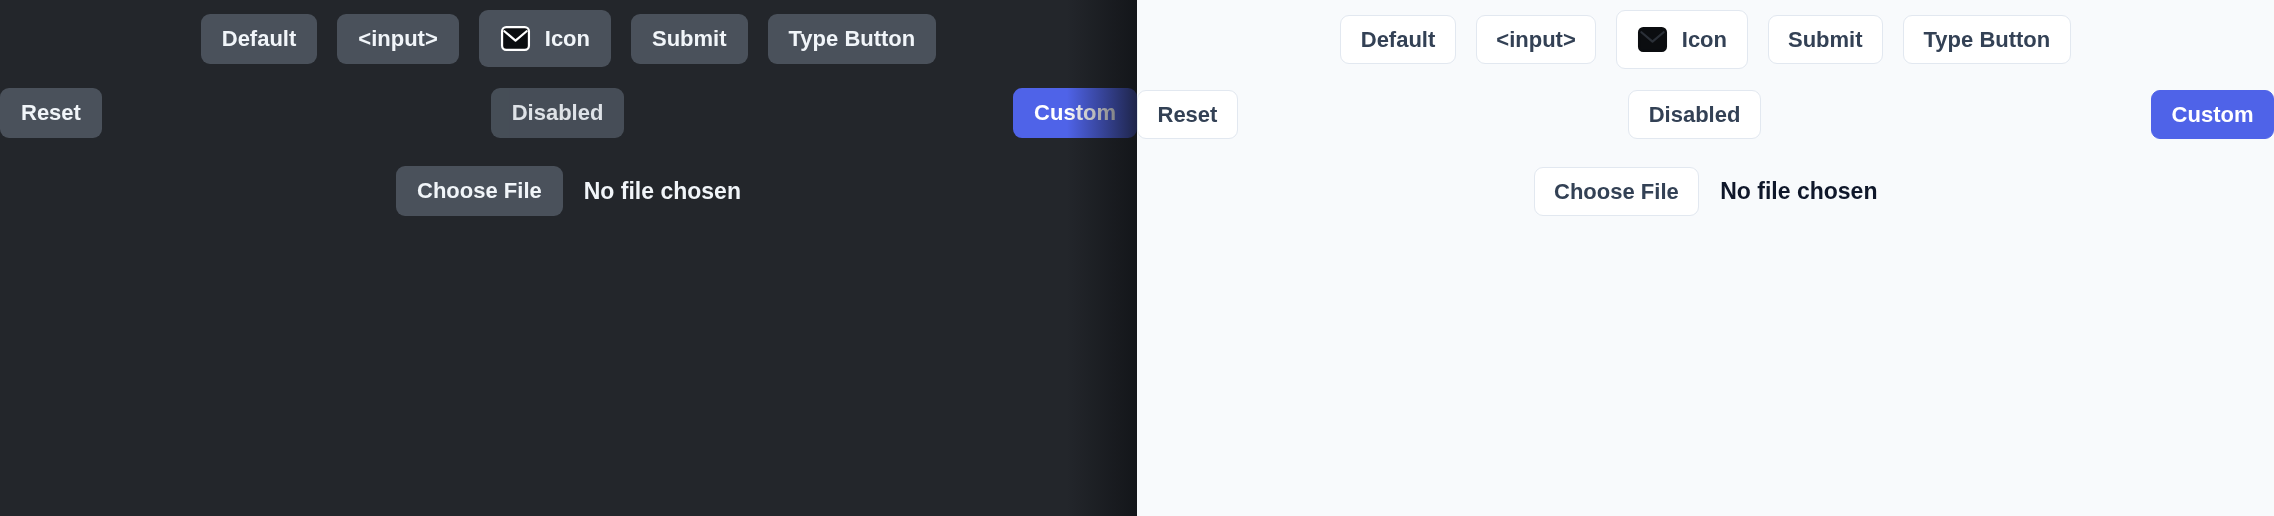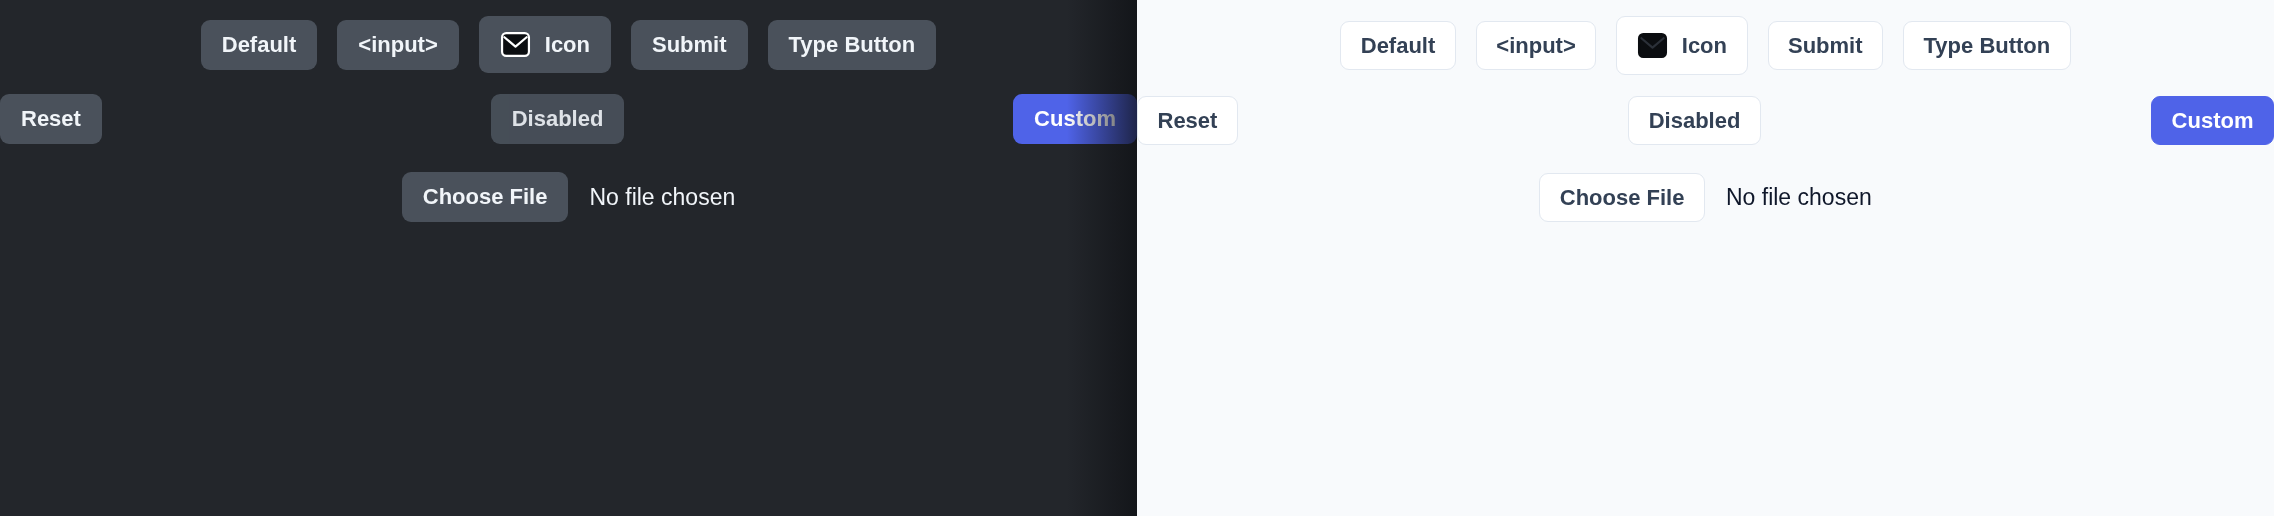--- a/index.html
+++ b/index.html
@@ -37,21 +37,21 @@
     background: linear-gradient(to right, rgba(18,20,24,0) 0%, rgba(14,16,20,0.75) 100%);
     pointer-events: none;
   }
   .panel-light {
     background: #f8fafc;
   }
 
   .stack {
     position: absolute;
     left: 0;
-    top: 16px;
+    top: 10px;
     width: 1137px;
     box-sizing: border-box;
   }
 
   .row {
     display: flex;
     align-items: center;
     justify-content: center;
     gap: 20px;
   }
@@ -158,21 +158,21 @@
   }
   .panel-light .file-btn {
     background: #ffffff;
     color: #334155;
     border: 1.5px solid #e2e8f0;
     padding: 12.5px 19.5px;
   }
   .file-name {
     font-family: "Liberation Sans", sans-serif;
     font-size: 23px;
-    font-weight: normal;
+    font-weight: bold;
     line-height: 1;
     white-space: nowrap;
     text-align: right;
   }
   .panel-dark .file-name { color: #f1f5f9; }
   .panel-light .file-name { color: #0f172a; }
 
   
   .offset-row1 { transform: translateX(-0px); }
   .offset-row2 { transform: translateX(-0px); justify-content: space-between; }

